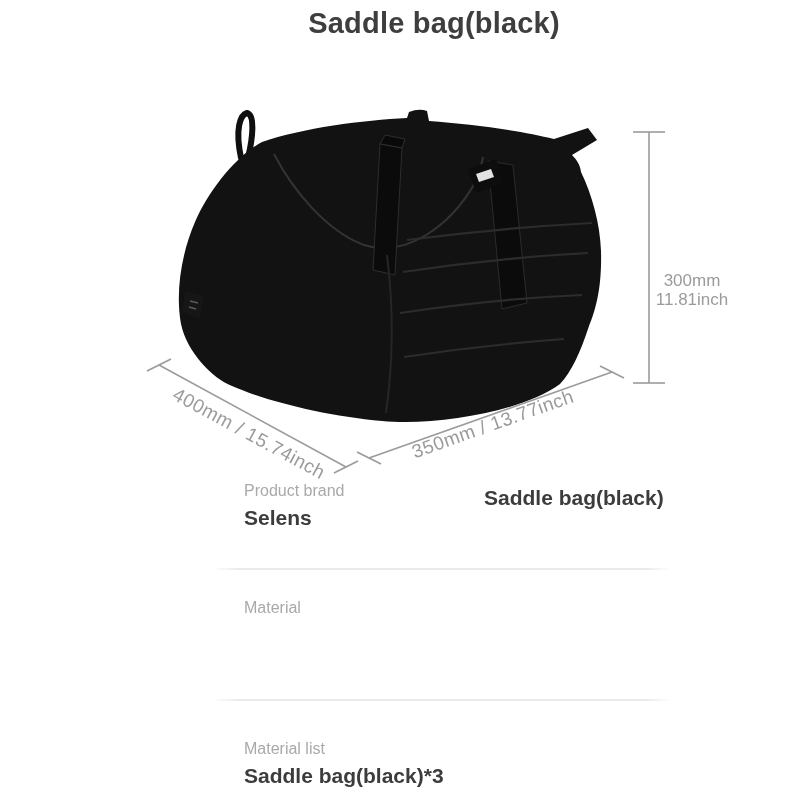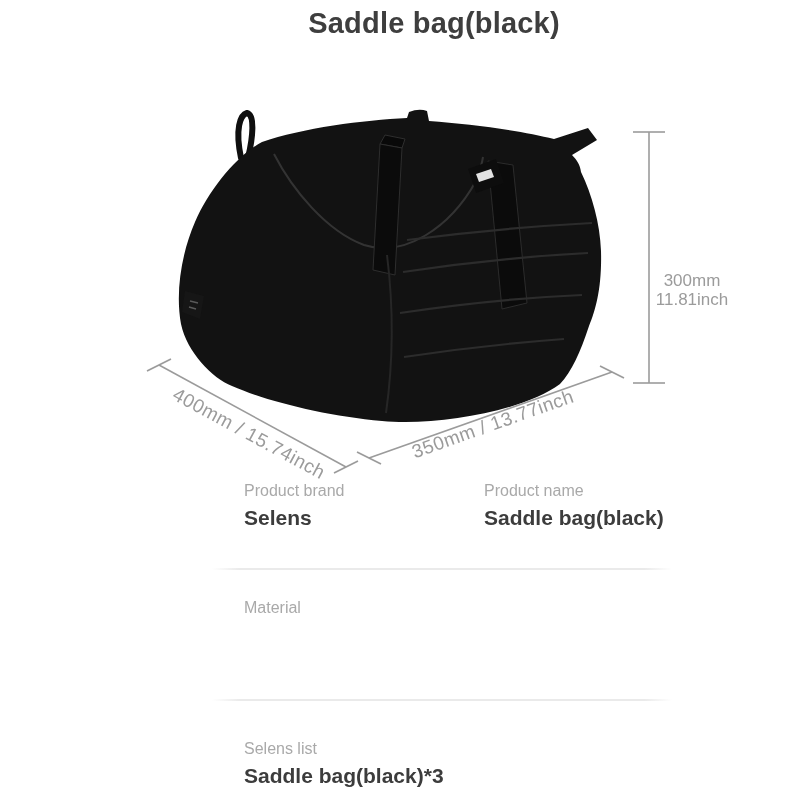--- a/index.html
+++ b/index.html
@@ -114,36 +114,35 @@
   </svg>
 
   <div class="specs">
 
     <div class="spec-row" style="top:481px;">
       <div class="spec-cell col-left">
         <div class="spec-label">Product brand</div>
         <div class="spec-value">Selens</div>
       </div>
       <div class="spec-cell col-right">
-        <div class="spec-label">Product name</div>
         <div class="spec-value">Saddle bag(black)</div>
       </div>
     </div>
 
     <div class="divider" style="top:568px;"></div>
 
     <div class="spec-row" style="top:598px;">
       <div class="spec-cell col-left">
         <div class="spec-label">Material</div>
       </div>
     </div>
 
     <div class="divider" style="top:699px;"></div>
 
     <div class="spec-row" style="top:739px;">
       <div class="spec-cell col-left">
-        <div class="spec-label">Selens list</div>
+        <div class="spec-label">Material list</div>
         <div class="spec-value">Saddle bag(black)*3</div>
       </div>
     </div>
 
   </div>
 </div>
 
 </body></html>

